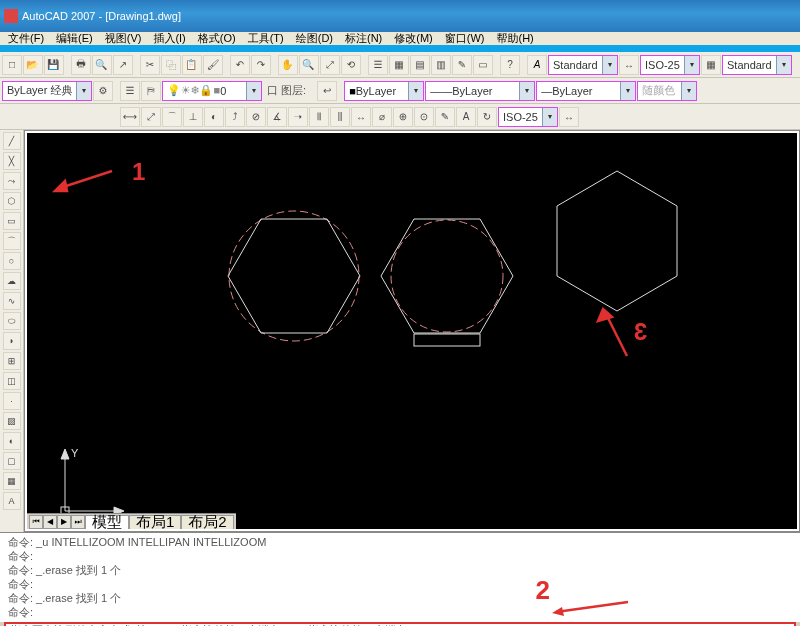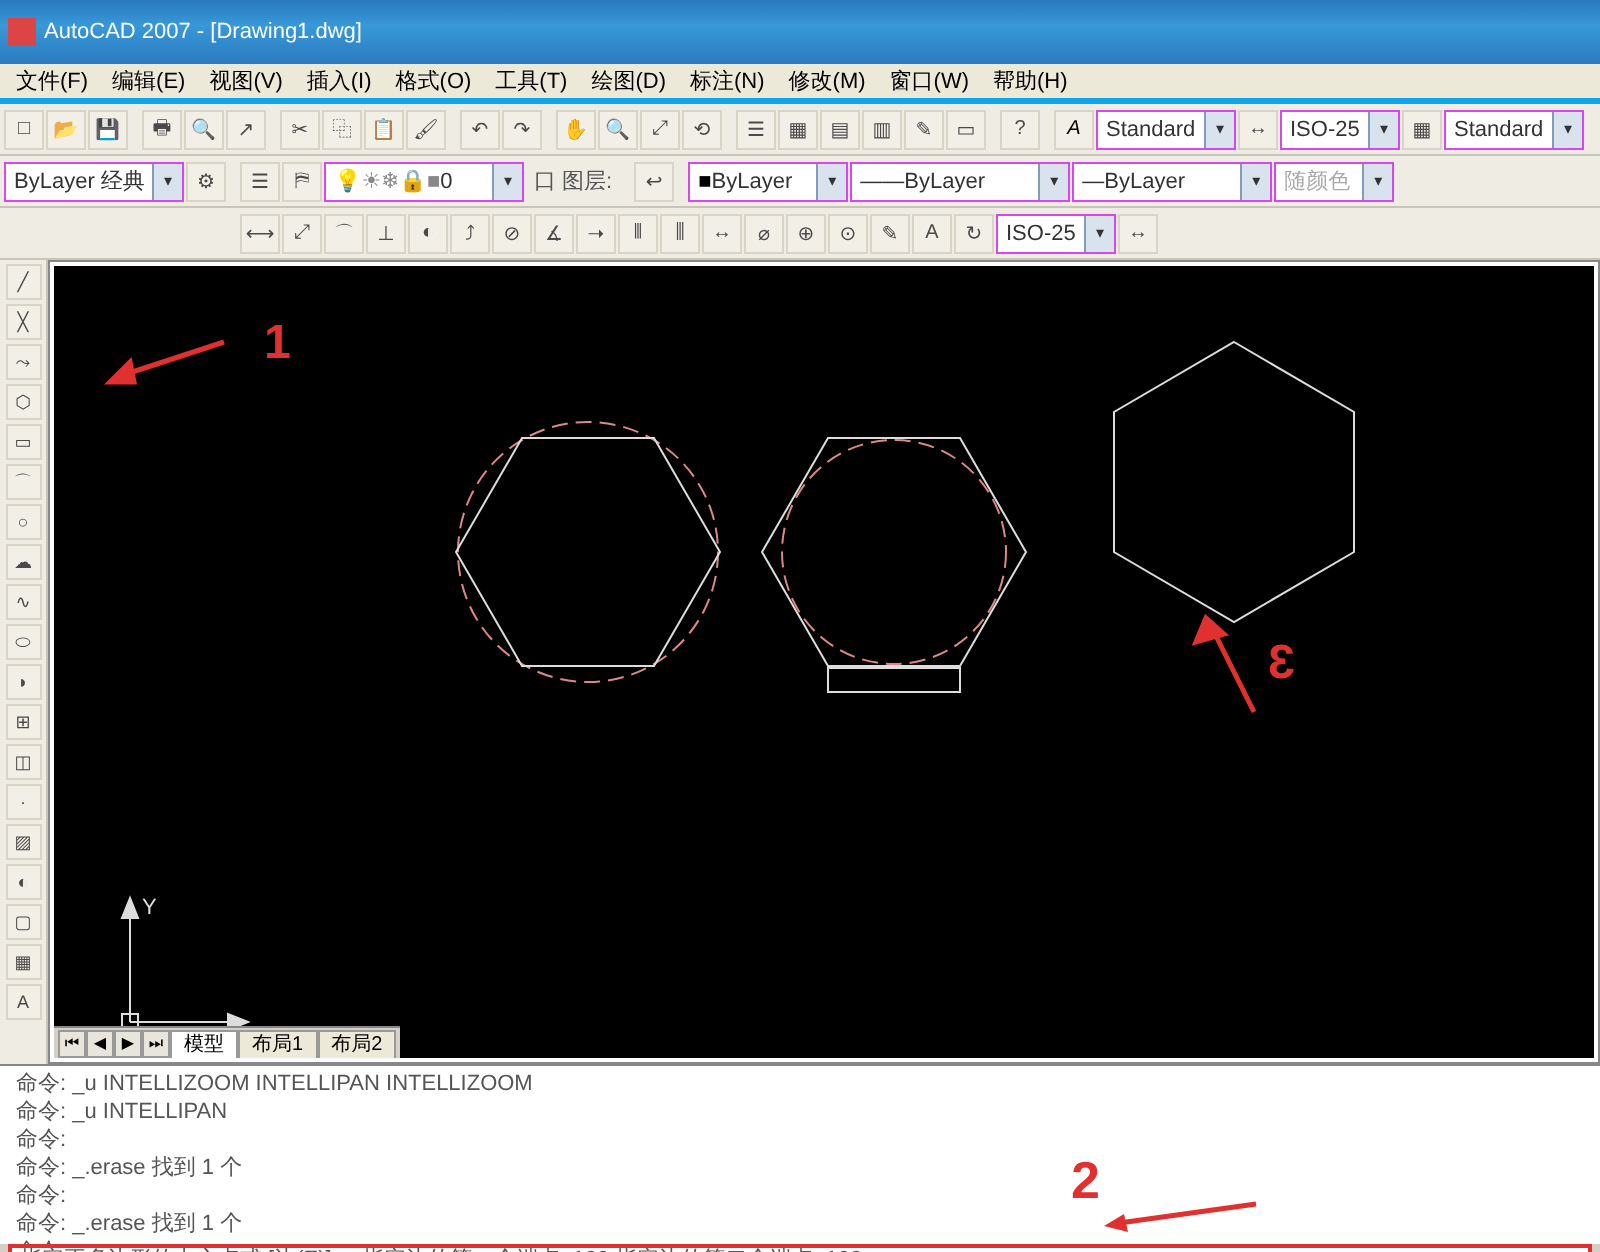--- a/index.html
+++ b/index.html
@@ -1,39 +1,39 @@
 <!DOCTYPE html>
 <html><head>
 <meta charset="utf-8">
 <style>
   * { margin: 0; padding: 0; box-sizing: border-box; font-family: "Microsoft YaHei", SimSun, Arial, sans-serif; font-size: 11px; }
   html, body { width: 800px; height: 626px; background: #d4d0c8; overflow: hidden; }
 
   .titlebar { height: 32px; background: linear-gradient(#2a7abf, #3898d8 40%, #2a7abf); color: #fff; display: flex; align-items: center; padding: 0 4px; }
   .titlebar .icon { width: 14px; height: 14px; background: #d44; margin-right: 4px; }
 
-  .menubar { height: 20px; background: #ece9d8; display: flex; align-items: center; padding: 4px 2px; border-bottom: 3px solid #0ea5e9; }
+  .menubar { height: 20px; background: #ece9d8; display: flex; align-items: center; padding: 4px 2px; border-bottom: 7px solid #0ea5e9; }
   .menubar span { padding: 0 6px; cursor: default; }
 
   .toolrow { height: 26px; background: #efece3; display: flex; align-items: center; padding: 0 2px; border-bottom: 1px solid #c8c5b8; gap: 1px; }
   .tbtn { width: 20px; height: 20px; background: #f2efe6; border: 1px solid #d8d4c6; display: inline-flex; align-items: center; justify-content: center; font-size: 10px; color: #4a4a4a; }
   .sep { width: 5px; }
   .combo { height: 20px; background: #fff; border: 1px solid #d946ef; display: inline-flex; align-items: center; padding: 0 14px 0 4px; position: relative; min-width: 60px; color: #333; }
   .combo::after { content: "▾"; position: absolute; right: 0; top: 0; width: 14px; height: 100%; background: #d9e3ee; border-left: 1px solid #7f9db9; display: flex; align-items: center; justify-content: center; font-size: 8px; color: #333; }
 
   .workarea { display: flex; height: 402px; }
   .lefttools { width: 24px; background: #efece3; border-right: 1px solid #c8c5b8; display: flex; flex-direction: column; align-items: center; gap: 2px; padding-top: 2px; }
   .ltbtn { width: 18px; height: 18px; background: #f2efe6; border: 1px solid #d8d4c6; display: flex; align-items: center; justify-content: center; font-size: 9px; color: #4a4a4a; }
 
   .canvas { flex: 1; background: #fff; border: 1px solid #888; position: relative; }
   .viewport { position: absolute; inset: 2px; background: #000; overflow: hidden; }
   .viewport svg { position: absolute; inset: 0; width: 100%; height: 100%; }
   .tabbar { position: absolute; left: 2px; bottom: 2px; height: 16px; display: flex; align-items: center; background: #d4d0c8; border-top: 1px solid #888; padding: 0 2px; gap: 0; }
   .navbtn { width: 14px; height: 14px; background: #e8e5dc; border: 1px solid #999; font-size: 8px; display: flex; align-items: center; justify-content: center; }
-  .mtab { height: 14px; padding: 0 6px; background: #ece9d8; border: 1px solid #999; border-bottom: none; font-size: 10px; display: flex; align-items: center; }
+  .mtab { height: 14px; padding: 0 6px; background: #ece9d8; border: 1px solid #999; border-bottom: none; font-size: 15px; display: flex; align-items: center; }
   .mtab.active { background: #fff; }
 
   .cmdhist { height: 90px; background: #fff; border-top: 1px solid #888; overflow: hidden; padding: 2px 8px; color: #555; font-size: 11px; line-height: 14px; font-family: SimSun, monospace; }
   .cmdline { height: 40px; background: #fff; border: 2px solid #e03030; margin: 0 4px; padding: 0 4px; color: #555; font-size: 11px; line-height: 13px; font-family: SimSun, monospace; overflow: hidden; }
 
   .ann { position: absolute; color: #e03030; font-weight: bold; }
 </style>
 </head>
 <body>
 
@@ -224,21 +224,20 @@
       <div class="navbtn">⏭</div>
       <div class="mtab active">模型</div>
       <div class="mtab">布局1</div>
       <div class="mtab">布局2</div>
     </div>
   </div>
 </div>
 
 <div class="cmdhist" style="position:relative">
   <div>命令: _u INTELLIZOOM INTELLIPAN INTELLIZOOM</div>
-  <div>命令: _u INTELLIPAN</div>
   <div>命令:</div>
   <div>命令: _.erase 找到 1 个</div>
   <div>命令:</div>
   <div>命令: _.erase 找到 1 个</div>
   <div>命令:</div>
   <div class="ann" style="right:250px; top:50px; font-size:26px">2</div>
   <svg style="position:absolute; right:170px; top:65px; width:80px; height:20px">
     <line x1="78" y1="4" x2="6" y2="14" stroke="#e03030" stroke-width="2.5"></line>
     <polygon points="2,15 14,18 12,9" fill="#e03030"></polygon>
   </svg>

